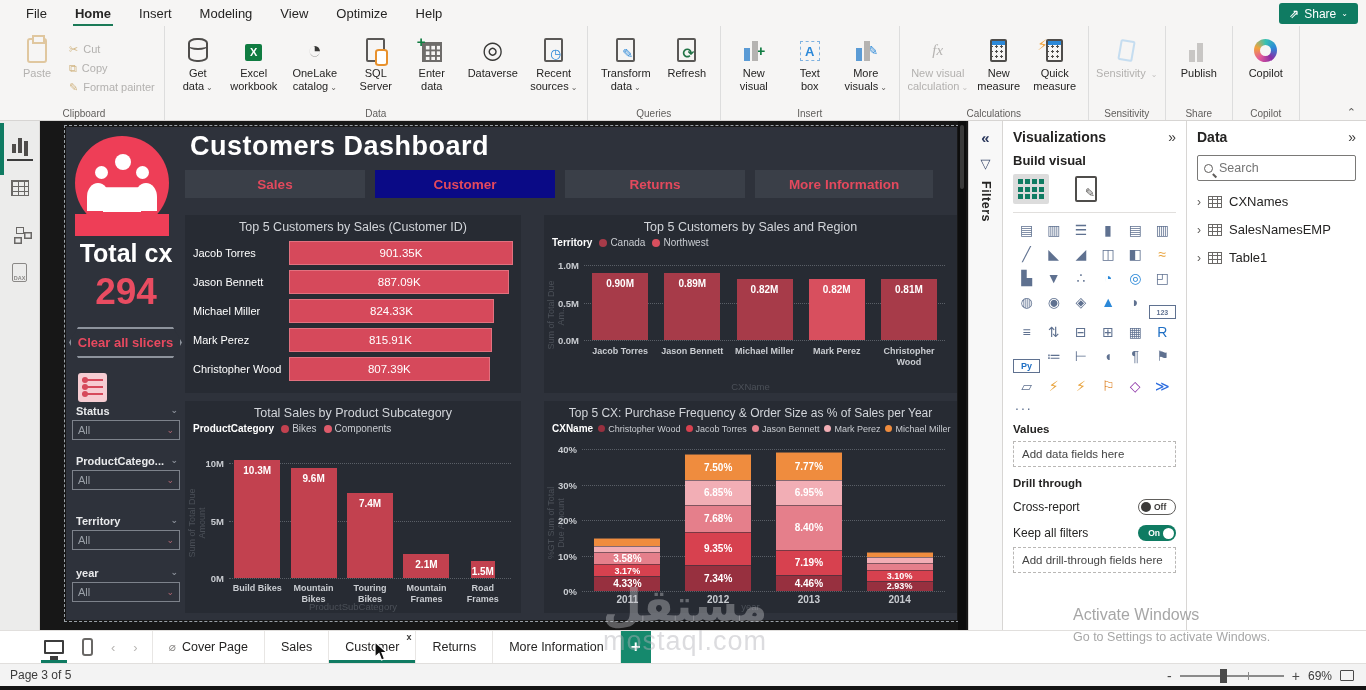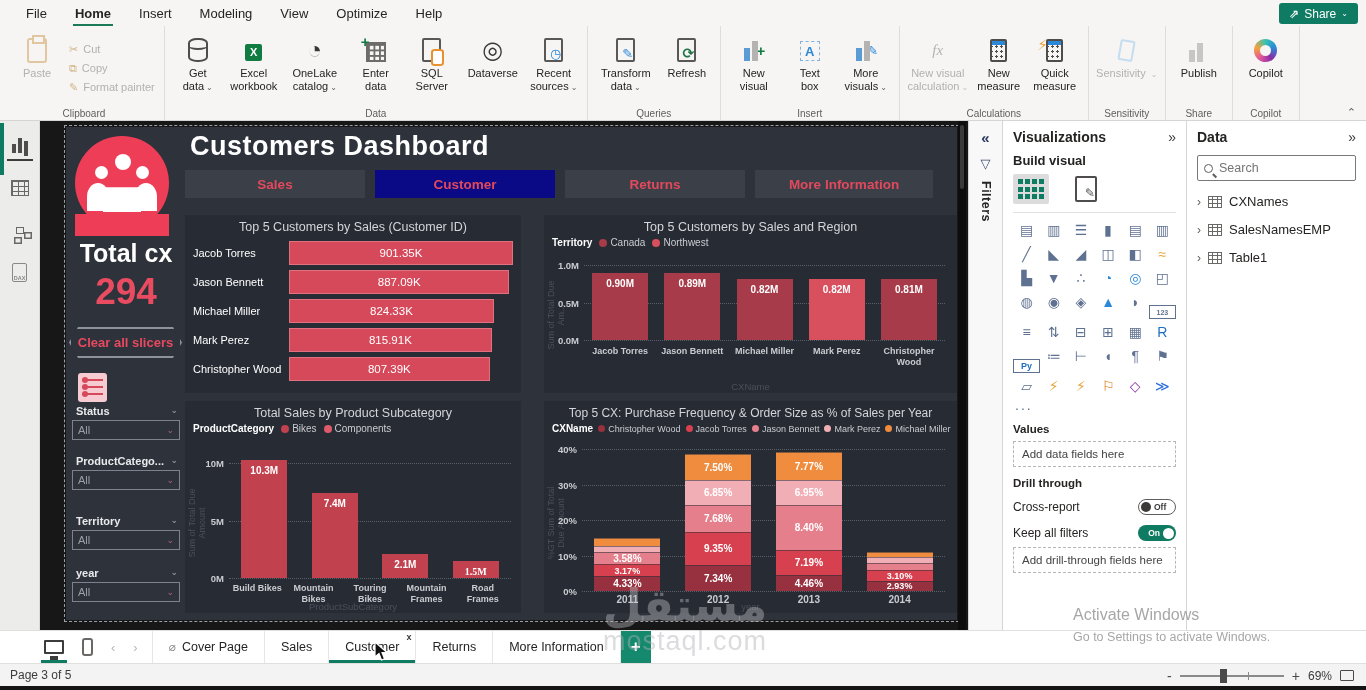--- a/index.html
+++ b/index.html
@@ -278,34 +278,34 @@
           <div class="riconwrap">
             <span class="ricon ic-glyph big">◔</span>
           </div>
           <div class="rlab">
             <div>OneLake</div>
             <div>catalog<span class="caret">⌄</span></div>
           </div>
         </div>
         <div class="ritem">
           <div class="riconwrap">
+            <span class="ricon ic-page sql"></span>
+          </div>
+          <div class="rlab">
+            <div>SQL</div>
+            <div>Server</div>
+          </div>
+        </div>
+        <div class="ritem">
+          <div class="riconwrap">
             <span class="ricon ic-grid plus"></span>
           </div>
           <div class="rlab">
             <div>Enter</div>
             <div>data</div>
-          </div>
-        </div>
-        <div class="ritem">
-          <div class="riconwrap">
-            <span class="ricon ic-page sql"></span>
-          </div>
-          <div class="rlab">
-            <div>SQL</div>
-            <div>Server</div>
           </div>
         </div>
         <div class="ritem wide">
           <div class="riconwrap">
             <span class="ricon ic-glyph big">◎</span>
           </div>
           <div class="rlab">
             <div>Dataverse</div>
           </div>
         </div>
@@ -651,31 +651,36 @@
             <span class="ytick" style="top: 50%;">5M</span>
             <div class="gline" style="top: 100%;"></div>
             <span class="ytick" style="top: 100%;">0M</span>
             <div class="cols">
               <div class="cslot">
                 <div class="cbar" style="width: 46px; height: 118.45px; background: rgb(194, 65, 79);">
                   <span class="blab">10.3M</span>
                 </div>
               </div>
               <div class="cslot">
+                <div class="cbar" style="width: 46px; height: 110.4px; background: rgb(194, 65, 79);">
+                  <span class="blab">9.6M</span>
+                </div>
+              </div>
+              <div class="cslot">
                 <div class="cbar" style="width: 46px; height: 85.1px; background: rgb(194, 65, 79);">
                   <span class="blab">7.4M</span>
                 </div>
               </div>
               <div class="cslot">
                 <div class="cbar" style="width: 46px; height: 24.15px; background: rgb(194, 65, 79);">
                   <span class="blab">2.1M</span>
                 </div>
               </div>
               <div class="cslot">
-                <div class="cbar" style="width: 46px; height: 17.25px; background: rgb(194, 65, 79); font-family: Liberation Serif, serif;">
+                <div class="cbar" style="width: 24px; height: 17.25px; background: rgb(194, 65, 79);">
                   <span class="blab">1.5M</span>
                 </div>
               </div>
             </div>
           </div>
         <div class="xlabels" id="c3x" style="left:44px;right:10px;top:182px">
             <div class="xlab">Build Bikes</div>
             <div class="xlab">Mountain Bikes</div>
             <div class="xlab">Touring Bikes</div>
             <div class="xlab">Mountain Frames</div>

